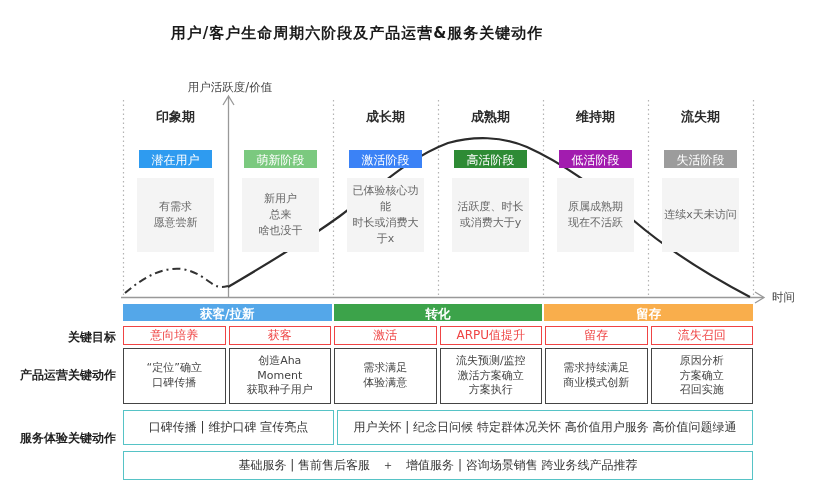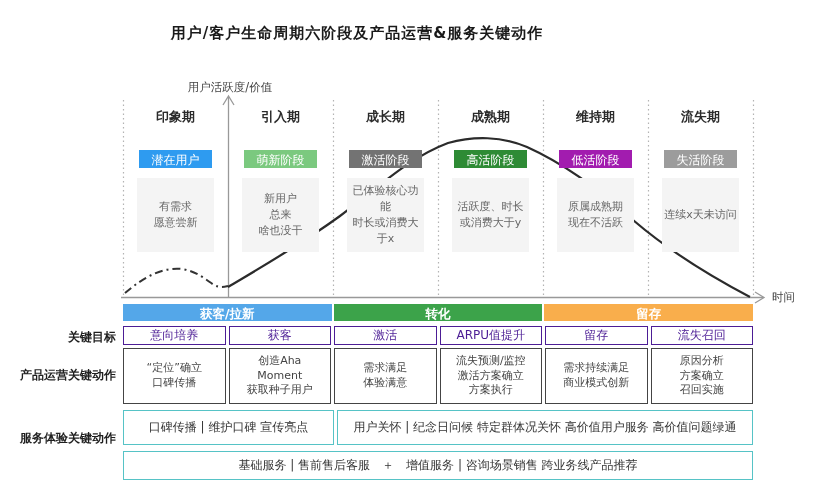--- a/index.html
+++ b/index.html
@@ -25,21 +25,21 @@
     text-align:center;color:#fff;font-size:12px;}
   .s-box{position:absolute;top:178px;left:14px;width:77px;height:74px;background:#f4f4f4;
     display:flex;align-items:center;justify-content:center;text-align:center;
     font-size:11px;color:#666;line-height:1.45;white-space:pre-line;padding:2px;box-sizing:border-box;}
   
   .grid-row{position:absolute;left:123px;width:630px;display:flex;gap:3px;box-sizing:border-box;}
   .groupbar{top:304px;height:17px;gap:2px;}
   .groupbar .seg{flex:1;color:#fff;font-size:12.5px;font-weight:bold;text-align:center;line-height:19px;}
   .goals{top:326px;height:19px;}
   .goals .cell{flex:1;background:#fff;border:1px solid;box-sizing:border-box;
-    text-align:center;font-size:12px;line-height:16px;color:#4c1d95;}
+    text-align:center;font-size:12px;line-height:16px;color:#ef4444;}
   .ops{top:348px;height:56px;}
   .ops .cell{flex:1;background:#fff;border:1px solid;box-sizing:border-box;
     display:flex;align-items:center;justify-content:center;text-align:center;
     font-size:11px;color:#444;line-height:1.35;white-space:pre-line;}
   .svc1{top:410px;height:35px;}
   .svc2{top:451px;height:29px;}
   .svc-cell{background:#fff;border:1px solid #56c3c6;box-sizing:border-box;
     display:flex;align-items:center;justify-content:center;text-align:center;
     font-size:12px;color:#333;}
   .svc-left{flex:0 0 211px;}
@@ -92,29 +92,28 @@
   </svg>
 
   <div class="stages">
     <div class="stage st0">
       <div class="s-name">印象期</div>
       <div class="s-badge" style="background: rgb(46, 155, 240);">潜在用户</div>
       <div class="s-box">有需求
 愿意尝新</div>
     </div>
     <div class="stage st1">
-      <div class="s-name">引入期</div>
       <div class="s-badge" style="background: rgb(123, 201, 127);">萌新阶段</div>
       <div class="s-box">新用户
 总来
 啥也没干</div>
     </div>
     <div class="stage st2">
       <div class="s-name">成长期</div>
-      <div class="s-badge" style="background: #737373;">激活阶段</div>
+      <div class="s-badge" style="background: #3b82f6;">激活阶段</div>
       <div class="s-box">已体验核心功能
 时长或消费大于x</div>
     </div>
     <div class="stage st3">
       <div class="s-name">成熟期</div>
       <div class="s-badge" style="background: rgb(46, 139, 53);">高活阶段</div>
       <div class="s-box">活跃度、时长
 或消费大于y</div>
     </div>
     <div class="stage st4">

